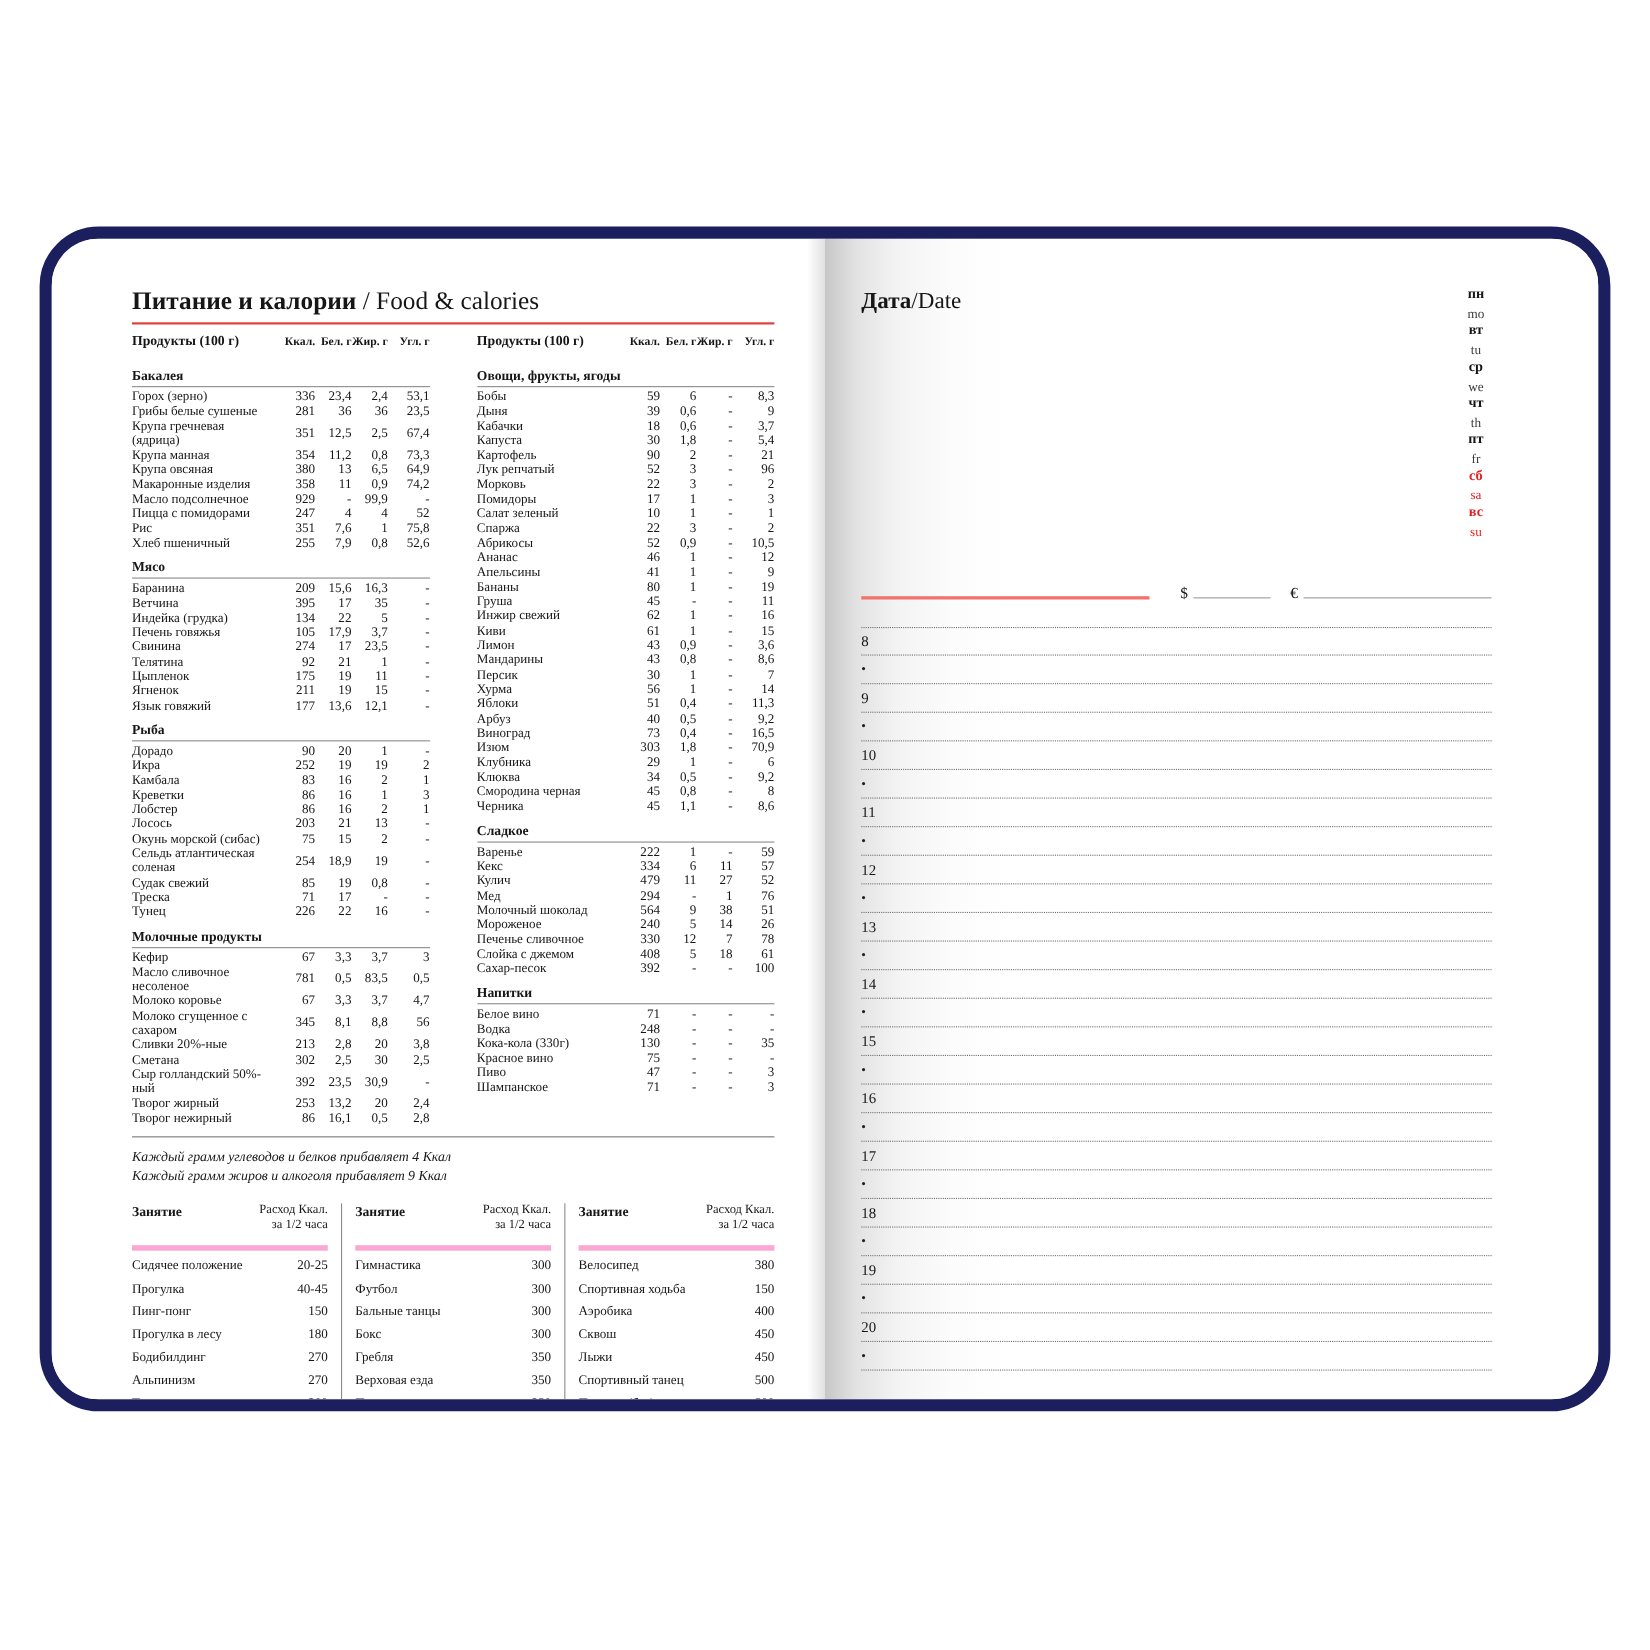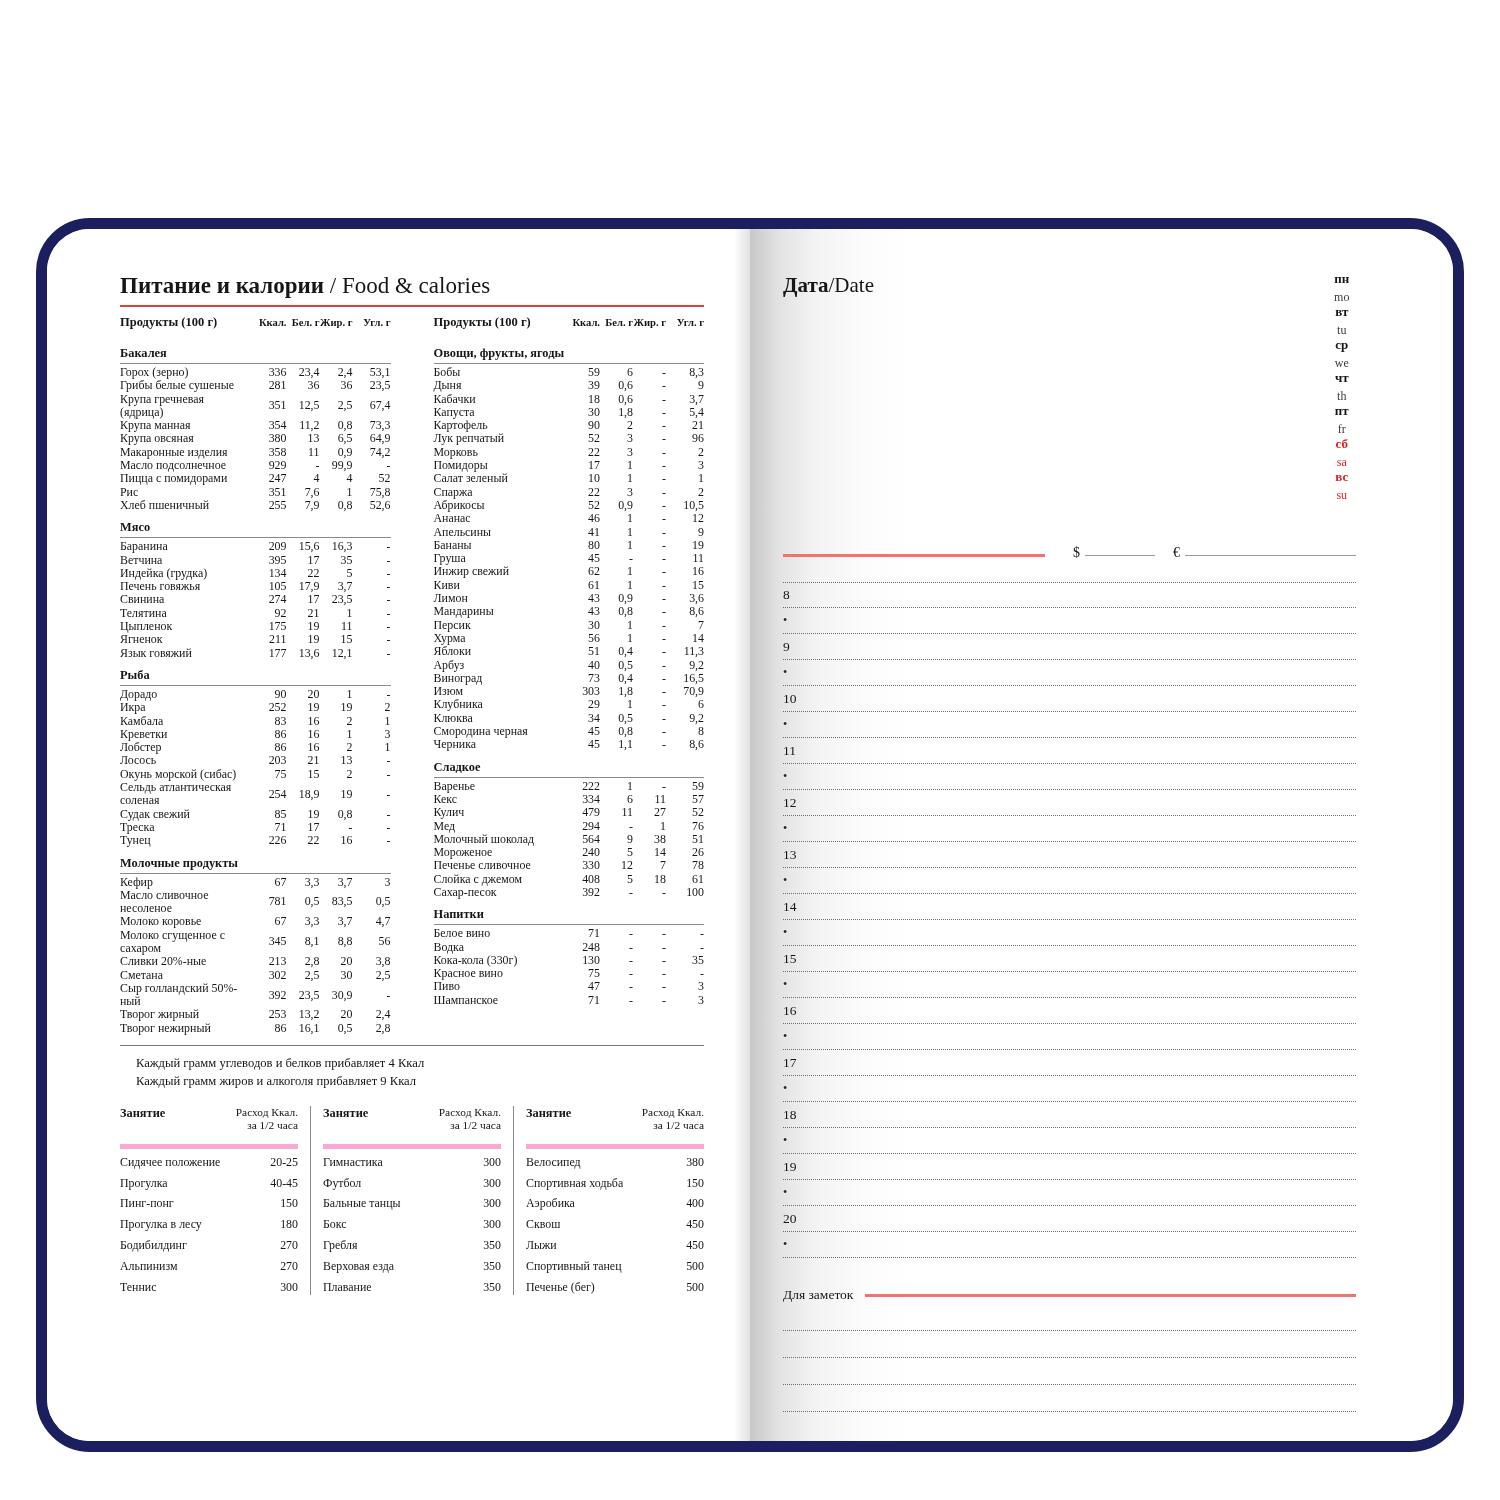--- a/index.html
+++ b/index.html
@@ -10,21 +10,21 @@
     --line-gray:#8a8a8a;
     --dot-gray:#6f6f6f;
   }
   *{box-sizing:border-box;margin:0;padding:0;}
   html,body{background:#ffffff;}
   body{width:1500px;height:1500px;position:relative;font-family:"Liberation Serif","DejaVu Serif",serif;color:#161616;}
   .canvas{position:absolute;inset:0;background:#fff;}
 
   
   .cover{
-    position:absolute;left:36px;top:218px;width:1428px;height:1234px;
+    position:absolute;left:36px;top:206px;width:1428px;height:1077px;
     border:11px solid var(--navy);border-radius:54px;background:#fff;
   }
   .pages{display:flex;width:100%;height:100%;border-radius:42px;overflow:hidden;}
   .page{position:relative;height:100%;overflow:hidden;}
   .page-left{width:50%;background:#fff;padding:44px 46px 0 73px;}
   .page-left::after{content:"";position:absolute;top:0;right:0;width:16px;height:100%;
     background:linear-gradient(to right,rgba(0,0,0,0),rgba(0,0,0,0.12));}
   .page-right{width:50%;padding:44px 97px 0 33px;
     background:linear-gradient(to right,#c7c7c7 0px,#e2e2e2 28px,#f3f3f3 65px,#fcfcfc 115px,#ffffff 165px);}
 
@@ -40,21 +40,21 @@
   .fc-header .fc-num{font-size:10.6px;}
   .fc-name{flex:1;padding-right:4px;}
   .fc-num{width:36px;text-align:right;flex:none;}
   .fc-num.s{width:33px;}
   .fc-num.w{width:38px;}
   .food-section{margin-top:8px;}
   .fs-title{font-weight:bold;font-size:12.4px;line-height:15px;padding-bottom:2px;border-bottom:1px solid var(--line-gray);margin-bottom:2px;}
   .food-row{display:flex;align-items:center;font-size:11.9px;line-height:13.3px;}
 
   .divider-rule{border:none;border-top:1px solid #777;margin-top:10px;}
-  .italic-notes{margin-top:9px;font-size:12.6px;line-height:17.5px;margin-left:16px;}
+  .italic-notes{margin-top:9px;font-style:italic;font-size:12.6px;line-height:17.5px;}
 
   .activity{display:flex;margin-top:16px;}
   .act-group{flex:1;min-width:0;padding:0 12px;border-left:1px solid var(--line-gray);}
   .act-group:first-child{border-left:none;padding-left:0;}
   .act-group:last-child{padding-right:0;}
   .act-header{display:flex;justify-content:space-between;align-items:flex-start;border-bottom:5px solid #f9a8d4;padding-bottom:12px;min-height:30px;}
   .ah-left{font-weight:bold;font-size:12.4px;line-height:14px;}
   .ah-right{text-align:right;font-size:11.4px;line-height:13px;}
   .ah-right span{display:block;}
   .act-row{display:flex;justify-content:space-between;align-items:baseline;font-size:11.9px;padding-top:5.8px;gap:16px;}

